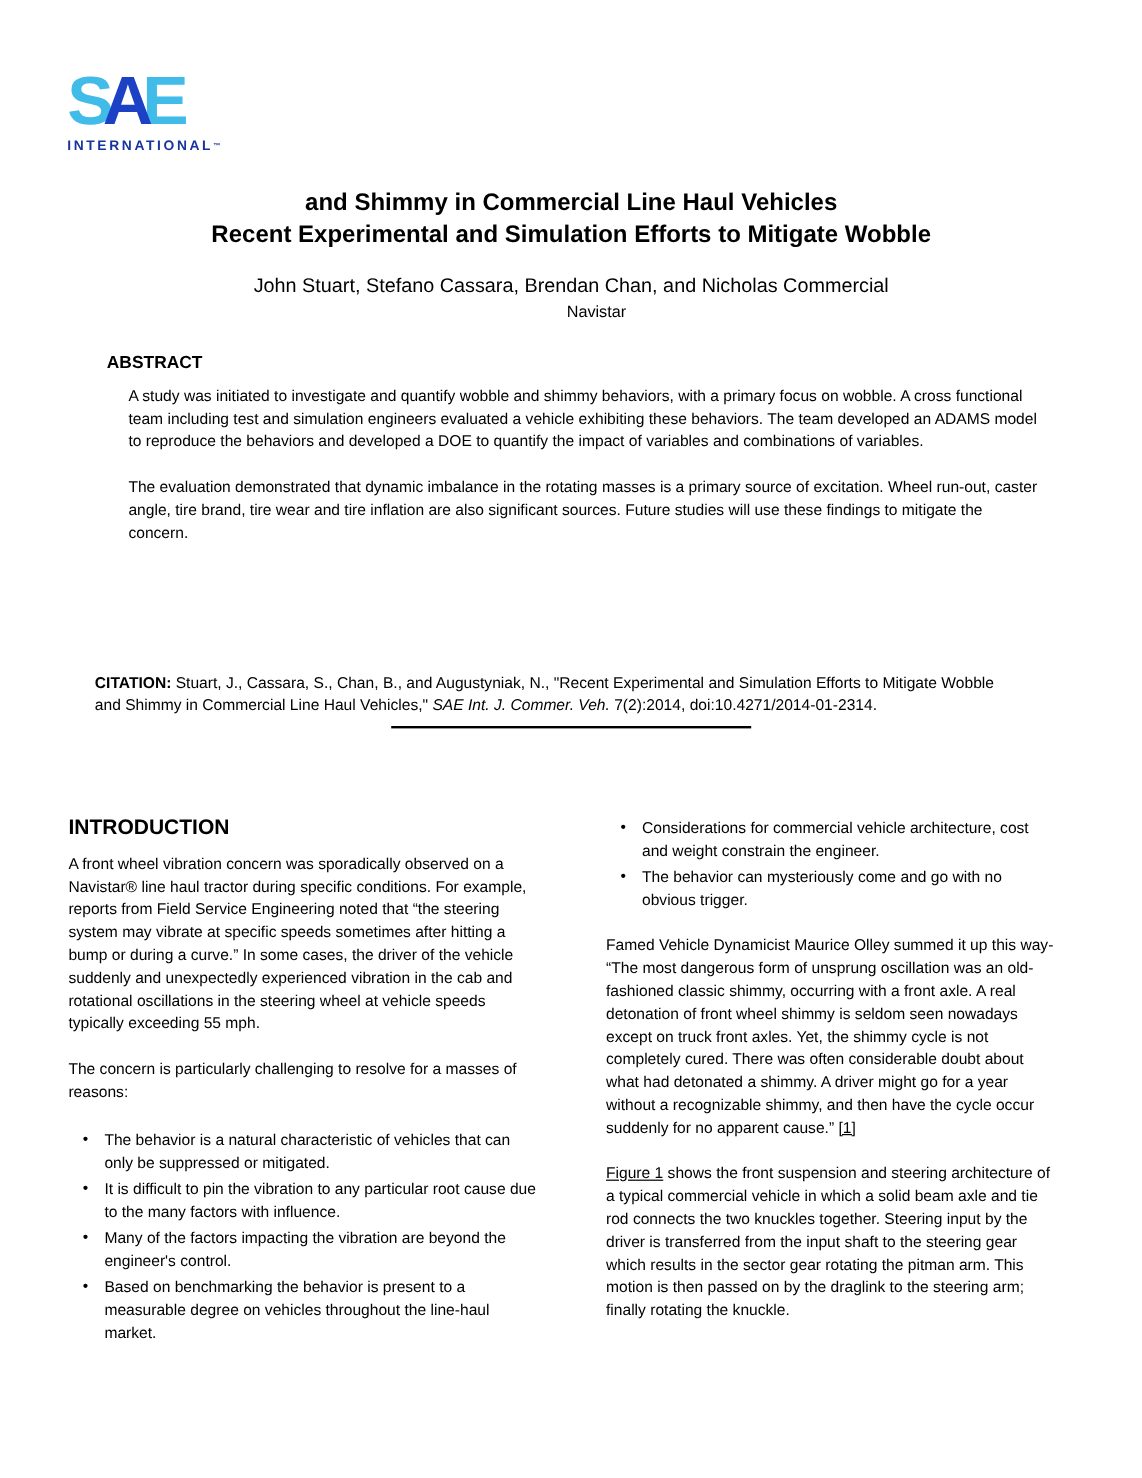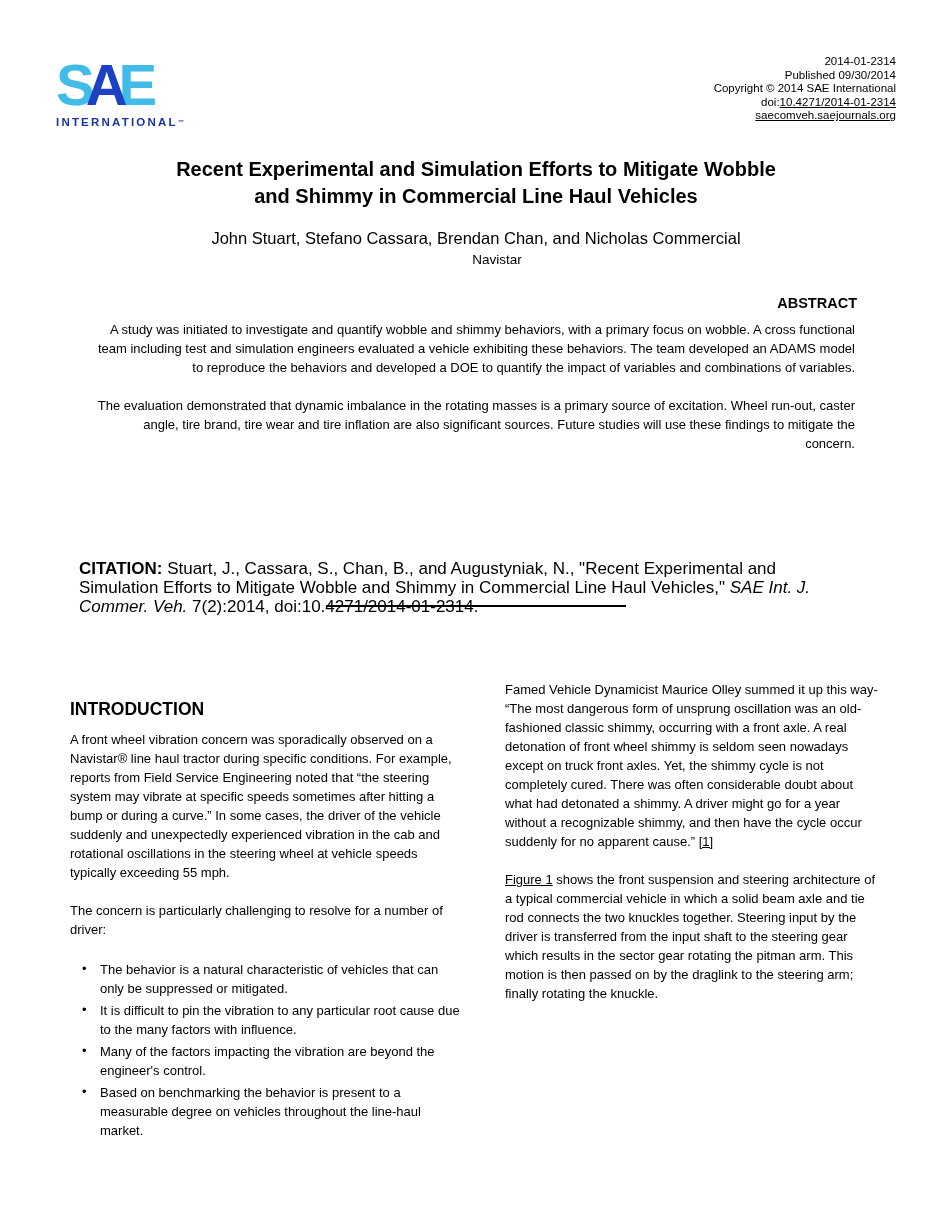--- a/index.html
+++ b/index.html
@@ -72,57 +72,56 @@
     left: 0;
     width: 100%;
     text-align: center;
     font-size: 13.5px;
     padding-left: 42px;
   }
 
   
   .abstract {
     position: absolute;
-    left: 77px;
+    left: 89px;
     top: 294px;
     width: 780px;
     font-size: 13px;
     line-height: 19px;
-    text-align: right;
   }
   .abstract-heading { font-size: 14.5px; font-weight: bold; margin: 0 0 7px 0; }
   .abstract p { margin: 0 0 19px 0; padding-left: 18px; width: 778px; }
 
   .citation {
     position: absolute;
     left: 79px;
     top: 559px;
     width: 772px;
-    font-size: 17px;
+    font-size: 13px;
     line-height: 19px;
   }
   .citation-label { font-weight: bold; }
   .journal { font-style: italic; }
 
   .divider {
     position: absolute;
     top: 605px;
     left: 326px;
     width: 300px;
     border-top: 2.5px solid #000;
   }
 
   
   .col {
     position: absolute;
     top: 680px;
     font-size: 13px;
     line-height: 19px;
   }
-  .col-left  { left: 70px;  width: 394px; margin-top: 20px; }
+  .col-left  { left: 57px;  width: 394px; }
   .col-right { left: 505px; width: 374px; }
   .intro-heading { font-size: 17.5px; font-weight: bold; margin: 0 0 11px 0; }
   .col p { margin: 0 0 19px 0; }
   .bullets { margin: 0 0 19px 0; padding: 0; list-style: none; }
   .bullets.after-para { margin-top: 21px; }
   .bullets li { position: relative; padding-left: 30px; margin-bottom: 3px; }
   .bullets li::before { content: "\2022"; position: absolute; left: 12px; top: -1px; }
 </style>
 </head>
 <body>
@@ -131,57 +130,54 @@
 
   <div class="logo">
     <div class="logo-letters">
       <span class="logo-s">S</span>
       <span class="logo-a">A</span>
       <span class="logo-e">E</span>
     </div>
     <div class="logo-sub"><span>INTERNATIONAL</span><span class="logo-tm">™</span></div>
   </div>
 
-  <div class="meta">
-    <div>2014-01-2314</div>
-    <div>Published 09/30/2014</div>
-    <div>Copyright © 2014 SAE International</div>
-    <div><span>doi:</span><span class="doc-link">10.4271/2014-01-2314</span></div>
-    <div><span class="doc-link">saecomveh.saejournals.org</span></div>
-  </div>
 
   <div class="title">
+    <div>and Shimmy in Commercial Line Haul Vehicles</div>
     <div>Recent Experimental and Simulation Efforts to Mitigate Wobble</div>
-    <div>and Shimmy in Commercial Line Haul Vehicles</div>
   </div>
   <div class="authors">John Stuart, Stefano Cassara, Brendan Chan, and Nicholas Commercial</div>
   <div class="affiliation">Navistar</div>
 
   <div class="abstract">
     <div class="abstract-heading">ABSTRACT</div>
     <p>A study was initiated to investigate and quantify wobble and shimmy behaviors, with a primary focus on wobble. A cross functional team including test and simulation engineers evaluated a vehicle exhibiting these behaviors. The team developed an ADAMS model to reproduce the behaviors and developed a DOE to quantify the impact of variables and combinations of variables.</p>
     <p>The evaluation demonstrated that dynamic imbalance in the rotating masses is a primary source of excitation. Wheel run-out, caster angle, tire brand, tire wear and tire inflation are also significant sources. Future studies will use these findings to mitigate the concern.</p>
   </div>
 
   <div class="citation">
     <span class="citation-label">CITATION:</span><span> Stuart, J., Cassara, S., Chan, B., and Augustyniak, N., "Recent Experimental and Simulation Efforts to Mitigate Wobble and Shimmy in Commercial Line Haul Vehicles," </span><span class="journal">SAE Int. J. Commer. Veh.</span><span> 7(2):2014, doi:10.4271/2014-01-2314.</span>
   </div>
 
   <div class="divider"></div>
 
   <div class="col col-left">
     <div class="intro-heading">INTRODUCTION</div>
     <p>A front wheel vibration concern was sporadically observed on a Navistar® line haul tractor during specific conditions. For example, reports from Field Service Engineering noted that “the steering system may vibrate at specific speeds sometimes after hitting a bump or during a curve.” In some cases, the driver of the vehicle suddenly and unexpectedly experienced vibration in the cab and rotational oscillations in the steering wheel at vehicle speeds typically exceeding 55 mph.</p>
-    <p>The concern is particularly challenging to resolve for a number of driver:</p>
+    <p>The concern is particularly challenging to resolve for a masses of reasons:</p>
     <ul class="bullets after-para">
       <li><span>The behavior is a natural characteristic of vehicles that can only be suppressed or mitigated.</span></li>
       <li><span>It is difficult to pin the vibration to any particular root cause due to the many factors with influence.</span></li>
       <li><span>Many of the factors impacting the vibration are beyond the engineer's control.</span></li>
       <li><span>Based on benchmarking the behavior is present to a measurable degree on vehicles throughout the line-haul market.</span></li>
     </ul>
   </div>
 
   <div class="col col-right">
+    <ul class="bullets">
+      <li><span>Considerations for commercial vehicle architecture, cost and weight constrain the engineer.</span></li>
+      <li><span>The behavior can mysteriously come and go with no obvious trigger.</span></li>
+    </ul>
     <p><span>Famed Vehicle Dynamicist Maurice Olley summed it up this way- “The most dangerous form of unsprung oscillation was an old-fashioned classic shimmy, occurring with a front axle. A real detonation of front wheel shimmy is seldom seen nowadays except on truck front axles. Yet, the shimmy cycle is not completely cured. There was often considerable doubt about what had detonated a shimmy. A driver might go for a year without a recognizable shimmy, and then have the cycle occur suddenly for no apparent cause.” </span><span class="doc-link">[1]</span></p>
     <p><span class="doc-link">Figure 1</span><span> shows the front suspension and steering architecture of a typical commercial vehicle in which a solid beam axle and tie rod connects the two knuckles together. Steering input by the driver is transferred from the input shaft to the steering gear which results in the sector gear rotating the pitman arm. This motion is then passed on by the draglink to the steering arm; finally rotating the knuckle.</span></p>
   </div>
 
 </div>
 
 </body></html>

